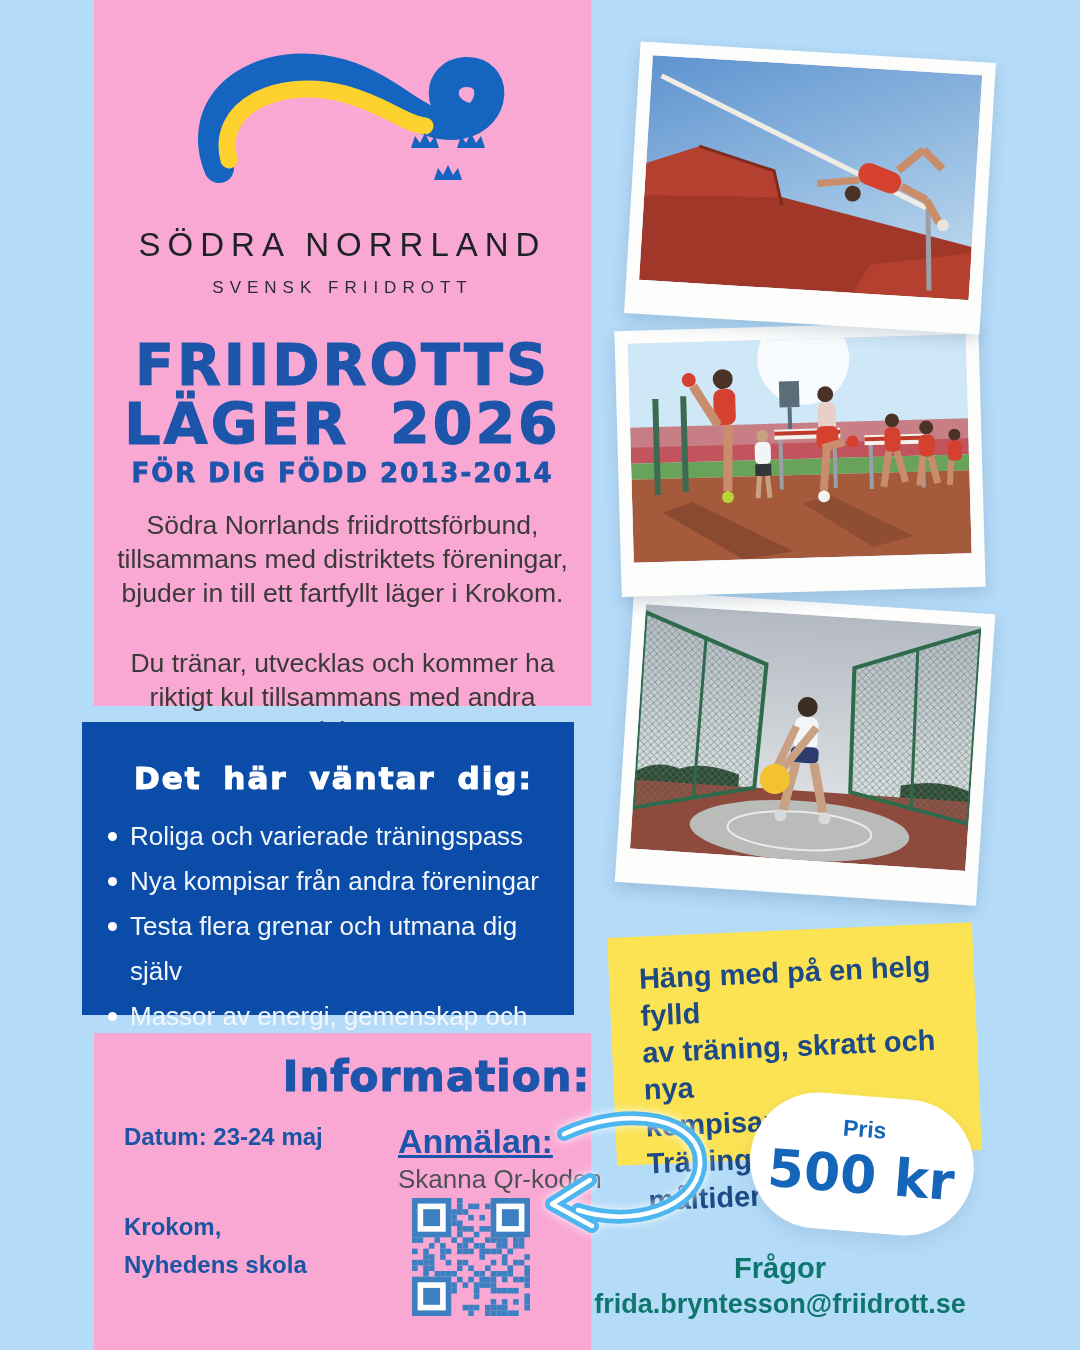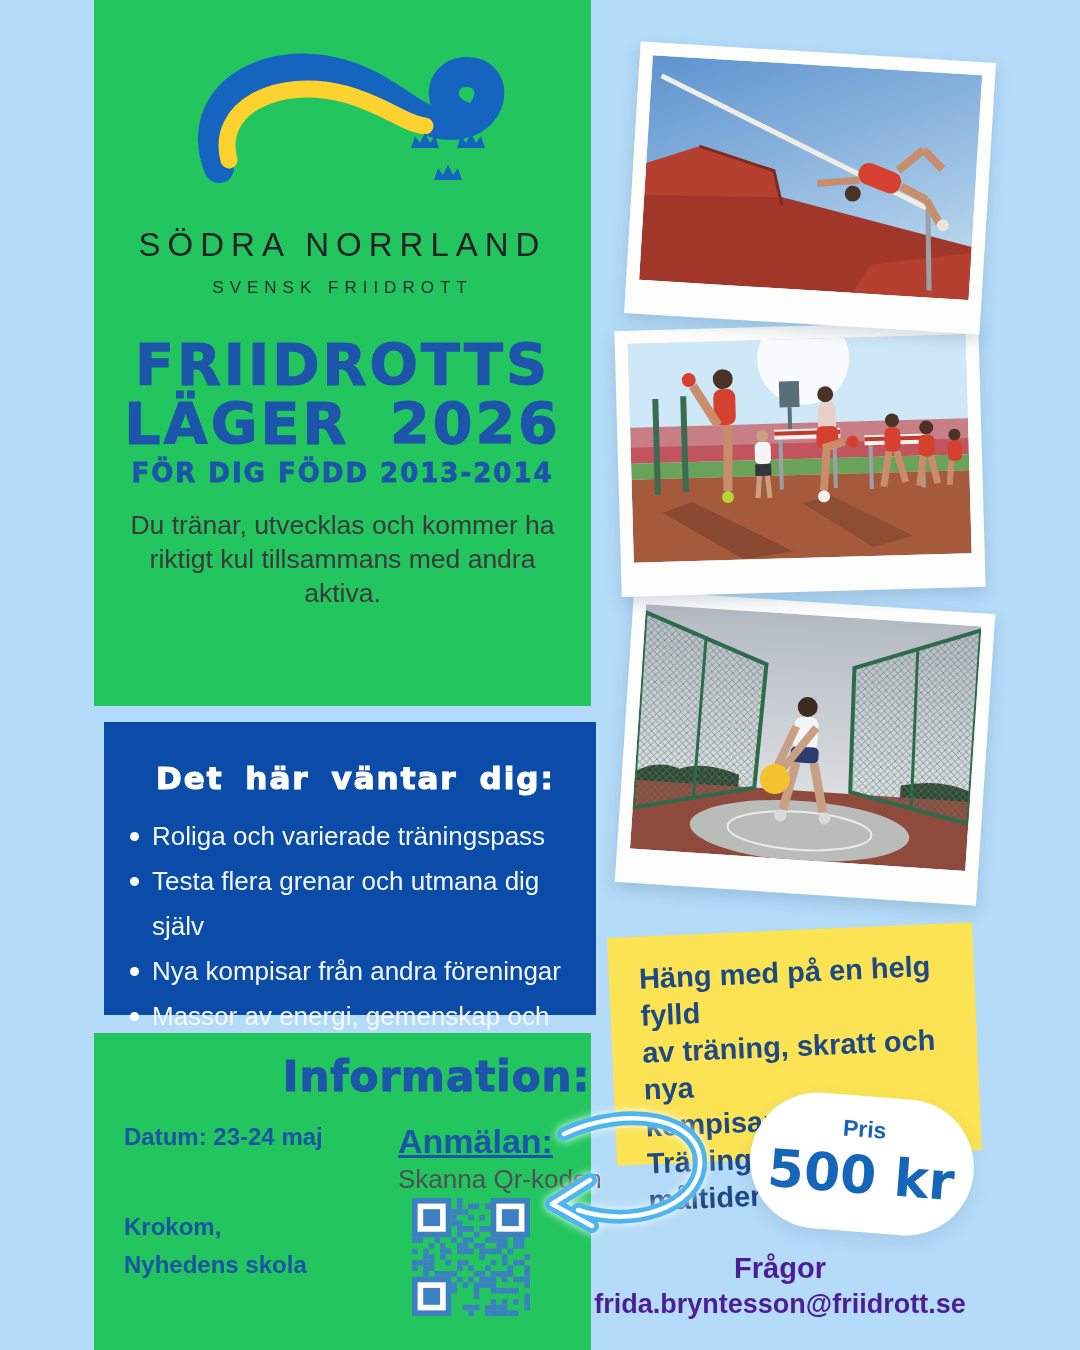--- a/index.html
+++ b/index.html
@@ -1,21 +1,21 @@
 <!DOCTYPE html>
 <html><head>
 <meta charset="utf-8">
 <style>
   html,body{margin:0;padding:0;}
   body{
     width:1080px;height:1350px;position:relative;overflow:hidden;
     background:#b4dbf8;
     font-family:"Liberation Sans",sans-serif;
   }
-  .panel{position:absolute;background:#22c55e;}
+  .panel{position:absolute;background:#f9a8d4;}
   .panel-top{left:94px;top:0;width:497px;height:706px;}
   .panel-bottom{left:94px;top:1033px;width:497px;height:317px;}
 
   
   .logo-wrap{position:absolute;left:0;top:40px;width:497px;text-align:center;}
   .logo-swoosh{display:block;margin:0 auto;}
   .org-name{margin-top:6px;font-size:33px;font-weight:400;letter-spacing:7px;color:#1e2226;}
   .org-sub{margin-top:14px;font-size:17px;font-weight:400;letter-spacing:6px;color:#2a2e33;}
 
   
@@ -24,21 +24,21 @@
   .title-block{position:absolute;left:0;top:336px;width:497px;text-align:center;color:#1d55ab;}
   .title-line{font-size:57px;line-height:59px;letter-spacing:3px;white-space:nowrap;}
   .title-line2{word-spacing:18px;}
   .title-sub{margin-top:4px;font-size:26px;letter-spacing:2px;-webkit-text-stroke:0.8px currentColor;}
 
   .intro{position:absolute;left:18px;top:508px;width:461px;text-align:center;color:#3a3a3a;
          font-size:26.5px;line-height:34px;}
   .intro p{margin:0 0 36px 0;}
 
   
-  .box-blue{position:absolute;left:104px;top:722px;width:492px;height:293px;background:#0a4ca8;color:#ffffff;}
+  .box-blue{position:absolute;left:82px;top:722px;width:492px;height:293px;background:#0a4ca8;color:#ffffff;}
   .box-blue .heading{margin:38px 0 0 52px;font-size:31px;letter-spacing:2px;word-spacing:9px;}
   .bullets{margin:18px 0 0 0;padding:0 30px 0 22px;list-style:none;}
   .bullets li{position:relative;padding-left:26px;font-size:26px;line-height:45px;color:#f3f7fd;}
   .bullets li::before{content:"";position:absolute;left:4px;top:18px;width:9px;height:9px;border-radius:50%;background:#ffffff;}
 
   
   .info-heading{position:absolute;left:0;top:1052px;width:497px;margin-left:94px;text-align:center;
                 color:#1d55ab;font-size:42px;letter-spacing:1px;}
   .info-heading{left:0;}
   .info-left{position:absolute;left:124px;top:1118px;width:260px;color:#1a55a3;font-weight:700;font-size:24px;line-height:38px;}
@@ -64,21 +64,21 @@
   .promo-inner{padding:24px 18px 0 30px;}
 
   
   .pill{position:absolute;left:750px;top:1096px;width:224px;height:136px;background:#ffffff;
         border-radius:70px;transform:rotate(4.5deg);z-index:6;text-align:center;color:#1565b8;
         box-shadow:0 8px 18px rgba(40,70,110,0.10);}
   .pill .pris{margin-top:20px;font-size:23px;font-weight:700;}
   .pill .amount{margin-top:2px;font-size:52px;font-weight:800;font-family:"DejaVu Sans",sans-serif;letter-spacing:0;}
 
   
-  .contact{position:absolute;left:580px;top:1252px;width:400px;text-align:center;color:#4c1d95;z-index:2;}
+  .contact{position:absolute;left:580px;top:1252px;width:400px;text-align:center;color:#0f766e;z-index:2;}
   .contact .q{font-size:29px;font-weight:700;}
   .contact .mail{margin-top:4px;font-size:27px;font-weight:700;}
 
   
   .arrow-svg{position:absolute;left:528px;top:1104px;z-index:8;filter:drop-shadow(0 0 5px rgba(255,255,255,0.95));}
 </style>
 </head>
 <body>
 
 <div class="panel panel-top">
@@ -100,30 +100,31 @@
     <div class="org-sub">SVENSK FRIIDROTT</div>
   </div>
 
   <div class="title-block">
     <div class="chunky title-line">FRIIDROTTS</div>
     <div class="chunky title-line title-line2">LÄGER 2026</div>
     <div class="chunky title-sub">FÖR DIG FÖDD 2013-2014</div>
   </div>
 
   <div class="intro">
+    <p>Södra Norrlands friidrottsförbund, tillsammans med distriktets föreningar, bjuder in till ett fartfyllt läger i Krokom.</p>
     <p>Du tränar, utvecklas och kommer ha riktigt kul tillsammans med andra aktiva.</p>
   </div>
 </div>
 
 <div class="box-blue">
   <div class="chunky heading">Det här väntar dig:</div>
   <ul class="bullets">
     <li>Roliga och varierade träningspass</li>
+    <li>Nya kompisar från andra föreningar</li>
     <li>Testa flera grenar och utmana dig själv</li>
-    <li>Nya kompisar från andra föreningar</li>
     <li>Massor av energi, gemenskap och friidrottsglädje</li>
   </ul>
 </div>
 
 <div class="panel panel-bottom"></div>
 
 <div class="chunky info-heading" style="position:absolute;left:94px;top:1052px;width:497px;">Information:</div>
 
 <div class="info-left">
   <div class="datum">Datum: 23-24 maj</div>

